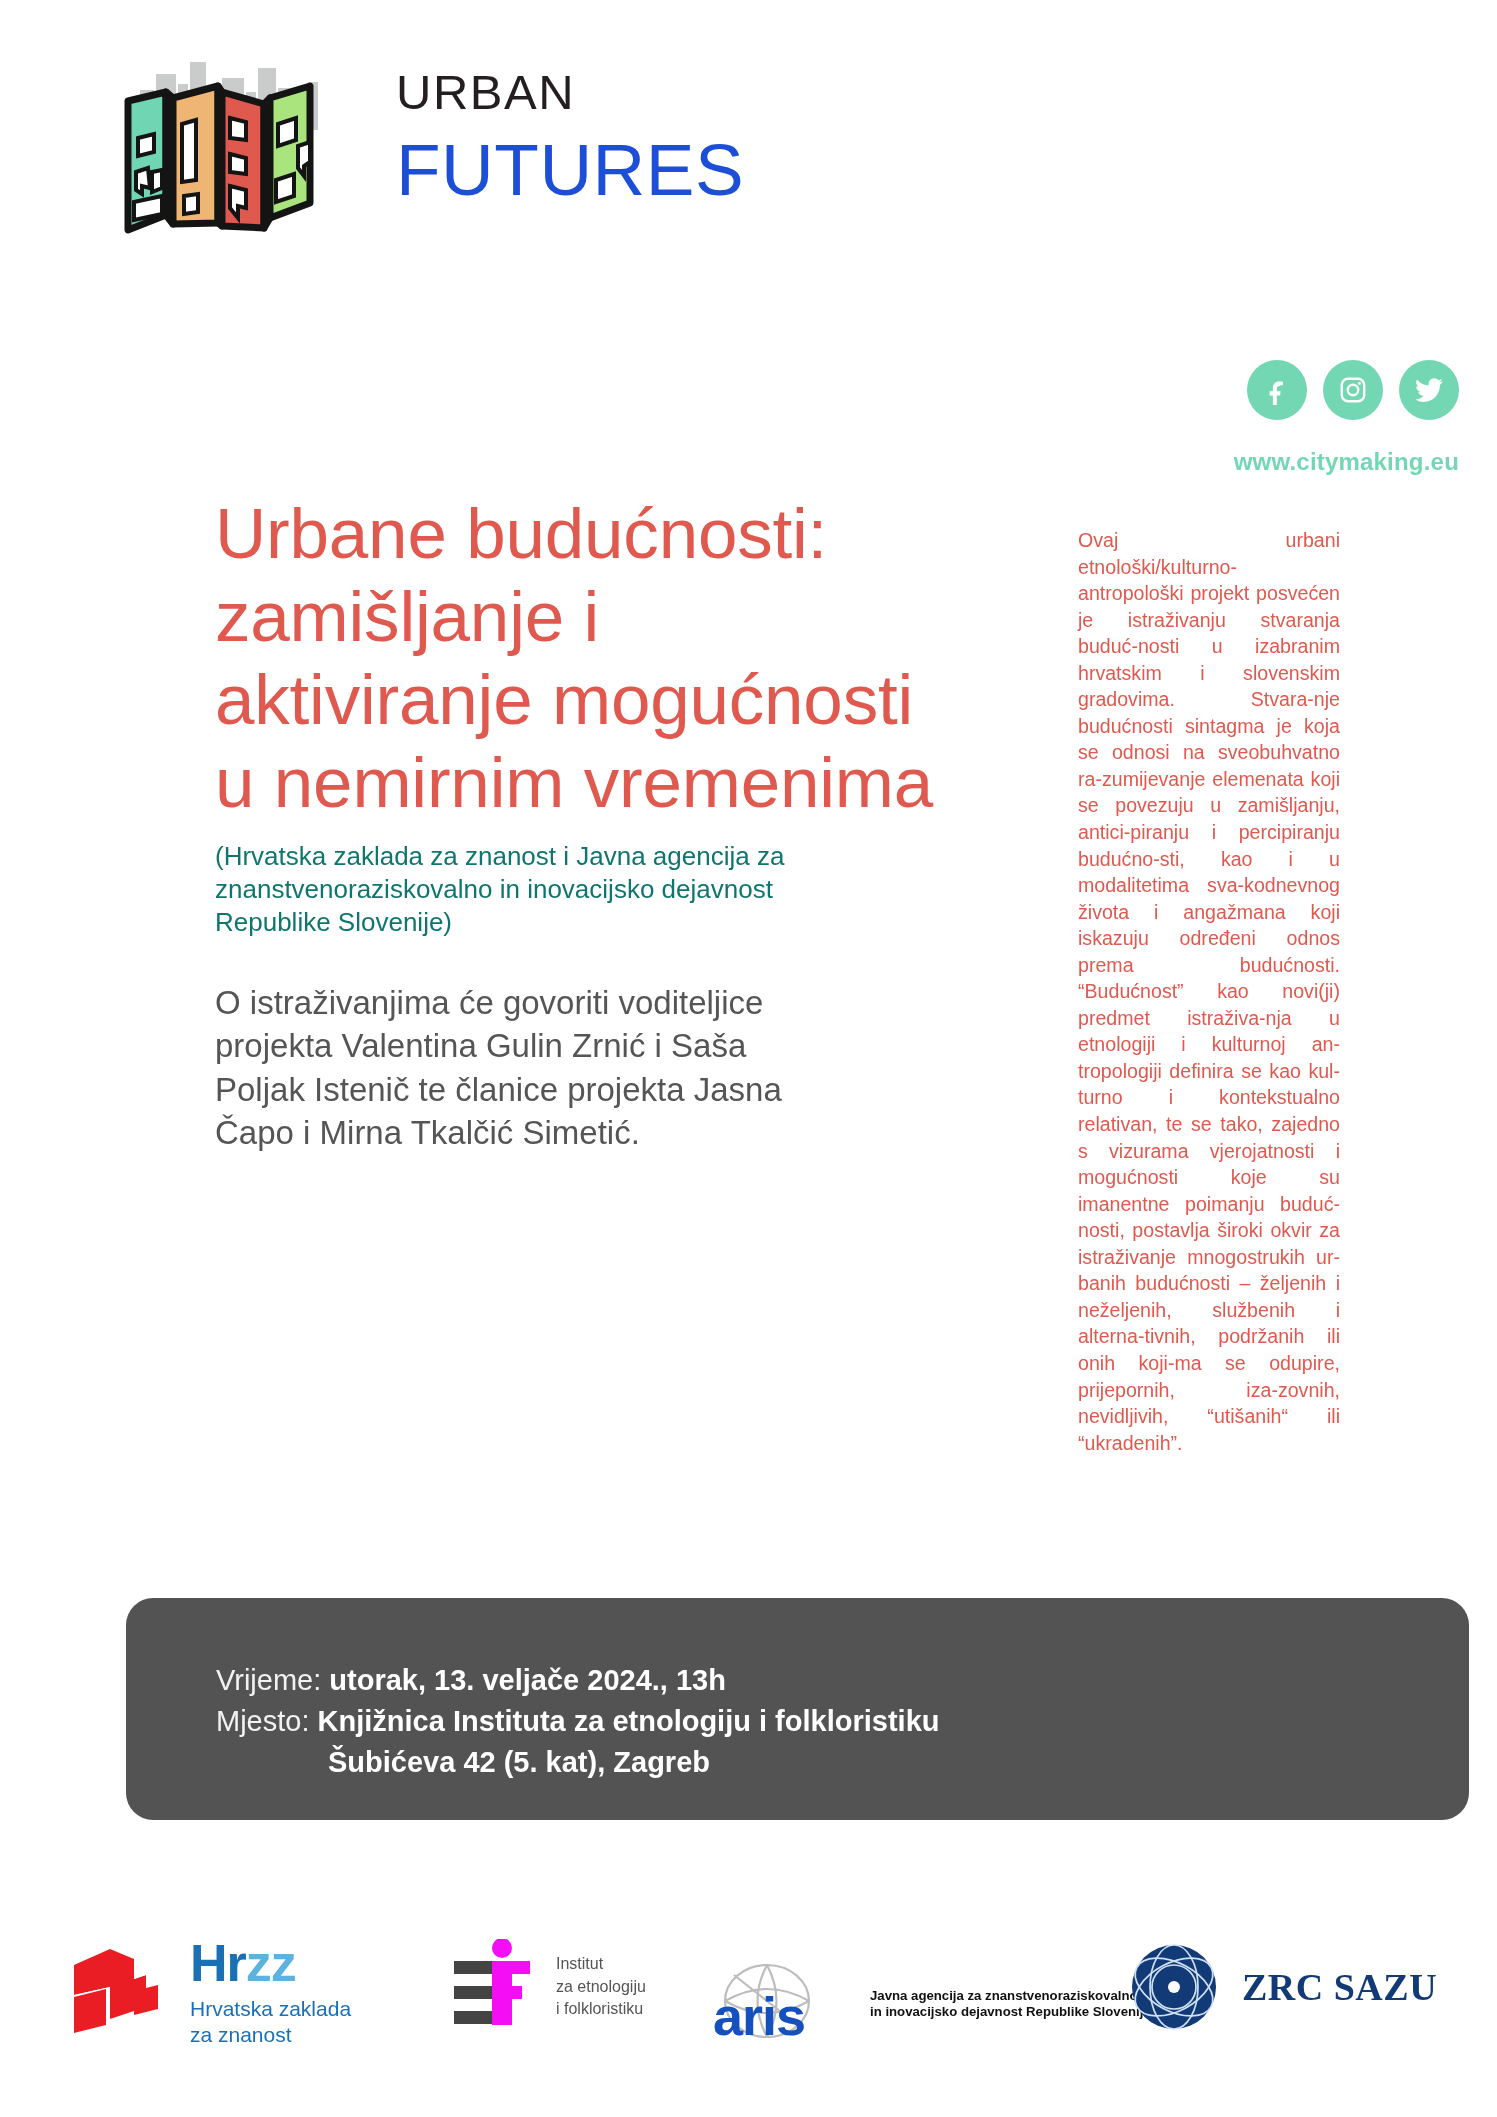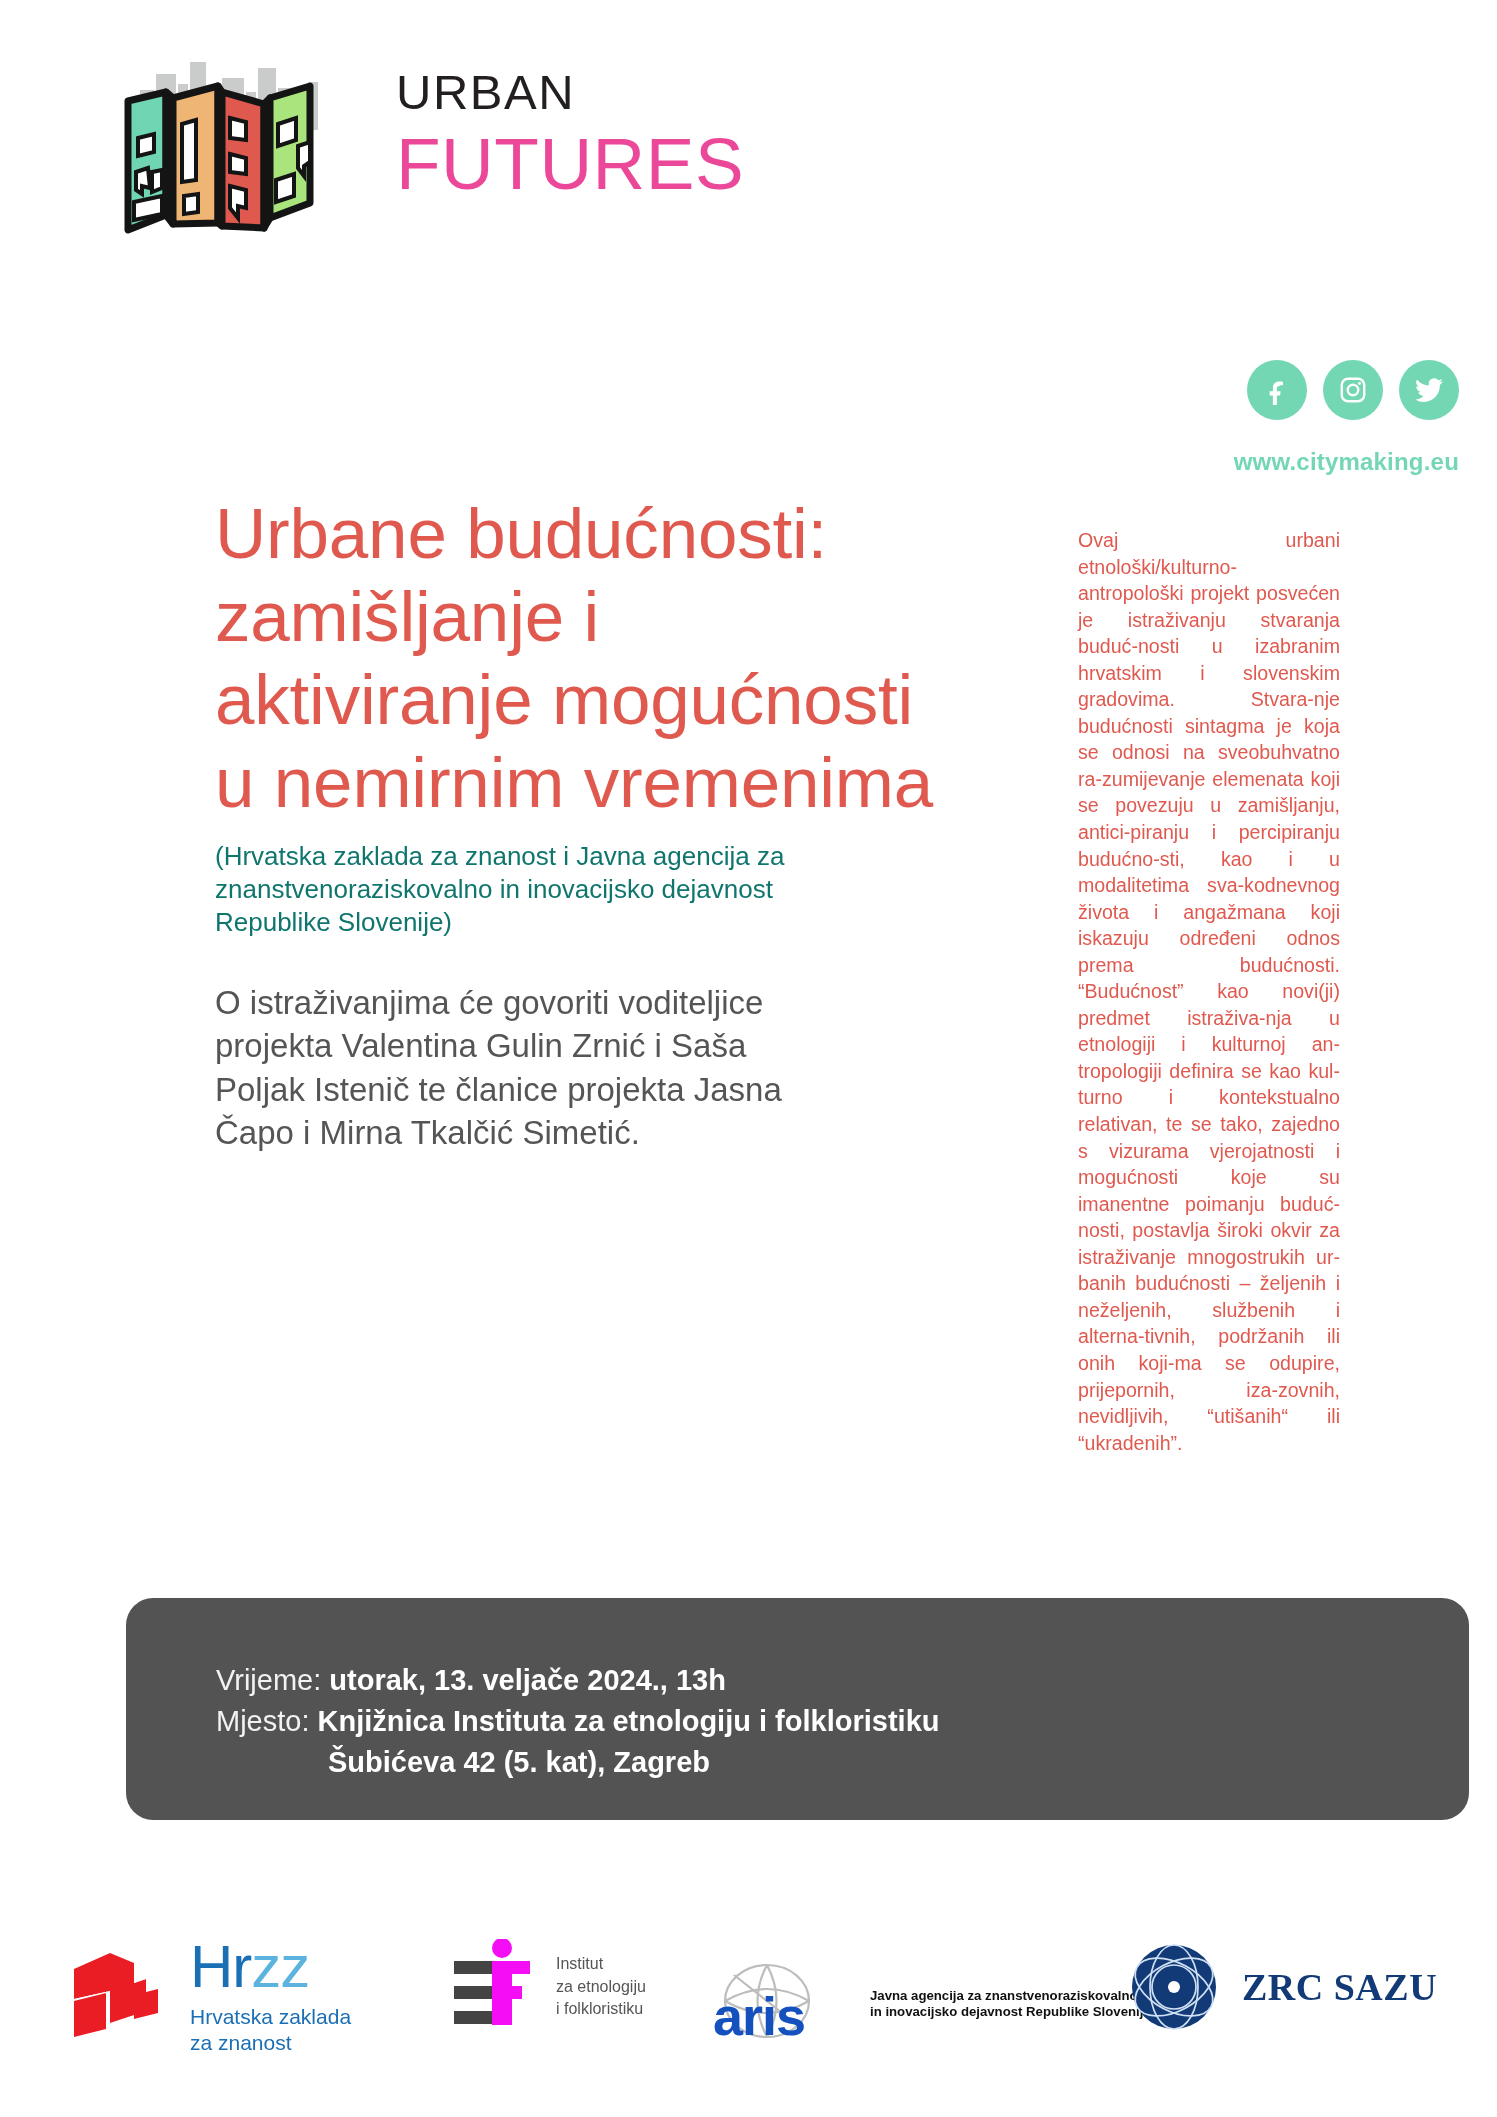--- a/index.html
+++ b/index.html
@@ -39,23 +39,23 @@
   }
   .logo-urban {
     font-size: 49px;
     letter-spacing: 1.5px;
     color: #231f20;
     font-weight: 400;
   }
   .logo-futures {
     font-size: 73px;
     letter-spacing: 0.5px;
-    color: #ec4899;
+    color: #1d4ed8;
     font-weight: 400;
-    margin-top: 10px;
+    margin-top: 16px;
   }
 
   
   .social-row {
     position: absolute;
     right: 38px;
     top: 360px;
     display: flex;
     gap: 16px;
     align-items: center;
@@ -161,21 +161,21 @@
     position: absolute;
     left: 0;
     top: 1915px;
     width: 1497px;
     height: 180px;
   }
   .f-logo { position: absolute; display: flex; align-items: center; }
 
   .hrzz { left: 72px; top: 22px; }
   .hrzz-txt { margin-left: 14px; }
-  .hrzz-word { font-size: 60px; font-weight: 400; letter-spacing: -1px; line-height: 1; }
+  .hrzz-word { font-size: 52px; font-weight: 700; letter-spacing: -1px; line-height: 1; }
   .hrzz-h { color: #1a6fb5; }
   .hrzz-r { color: #1a6fb5; }
   .hrzz-z { color: #5cb3de; }
   .hrzz-sub { font-size: 21px; color: #1a6fb5; line-height: 1.26; margin-top: 7px; white-space: pre-line; }
 
   .ief { left: 452px; top: 24px; }
   .ief-txt { margin-left: 12px; font-size: 16px; color: #555; line-height: 1.42; white-space: pre-line; }
 
   .aris { left: 712px; top: 44px; }
   .aris-txt { margin-left: 8px; font-size: 13.2px; color: #111; line-height: 1.22; white-space: pre-line; font-weight: 600; }

